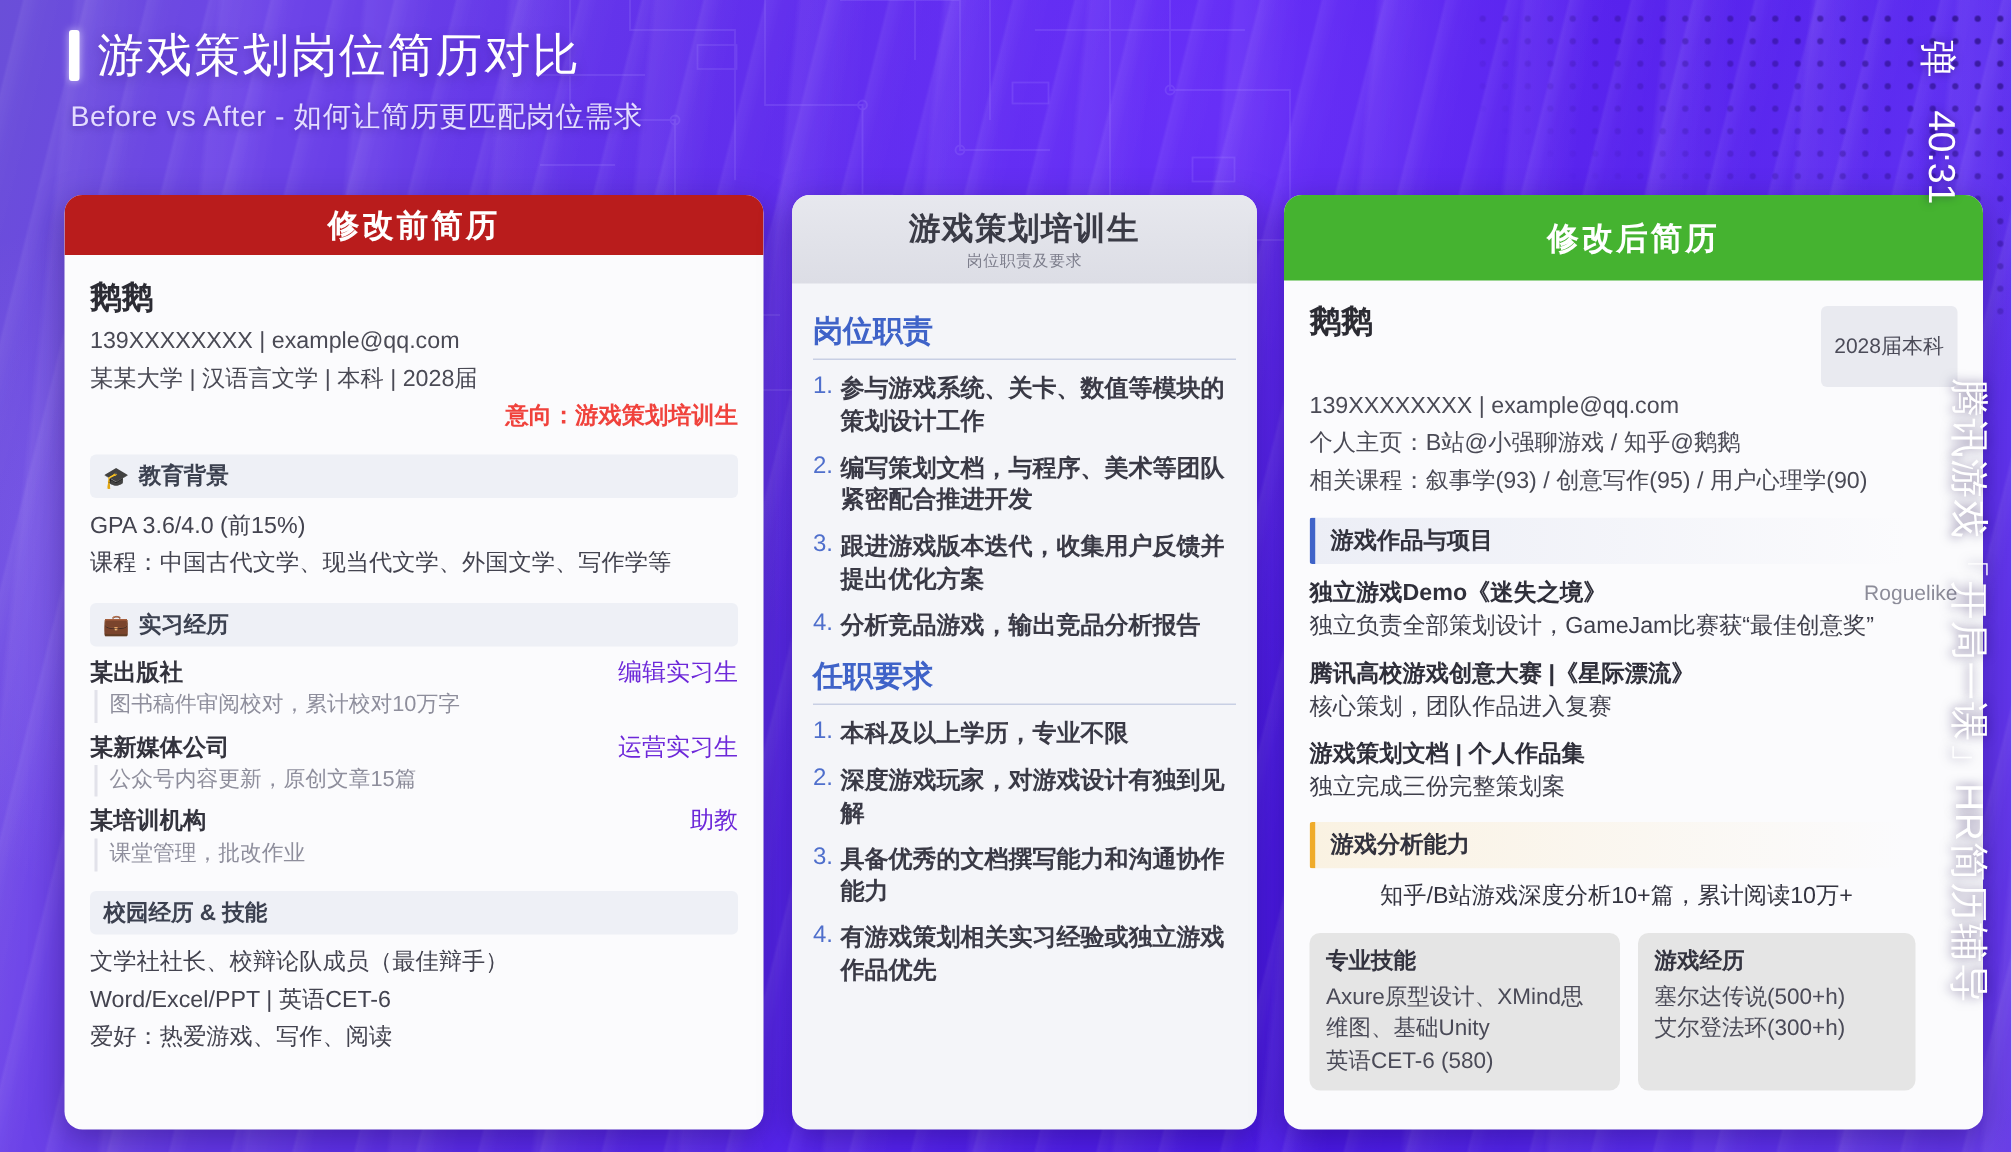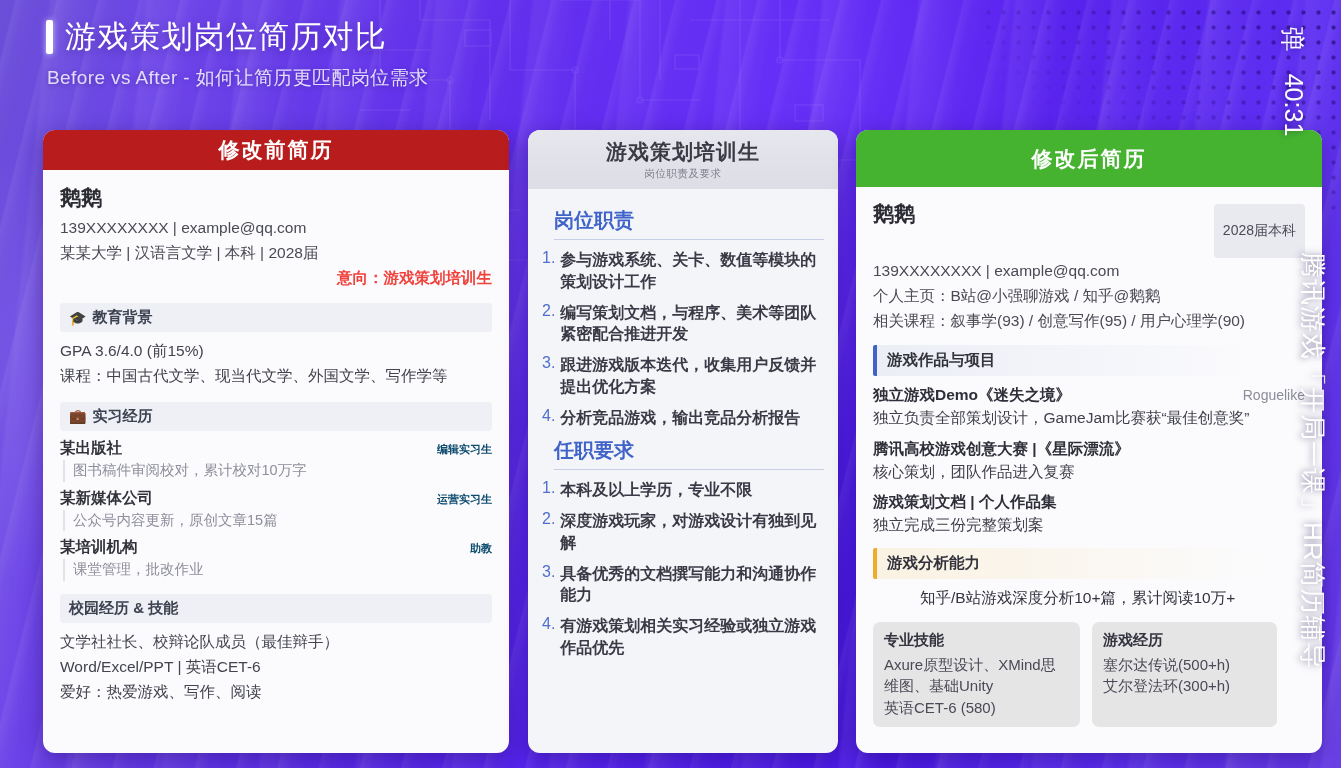--- a/index.html
+++ b/index.html
@@ -101,39 +101,39 @@
   .sec-head {
     margin: 13px 0 7px 0; padding: 5px 9px;
     background: #eef0f6; border-radius: 4px;
     font-size: 15px; font-weight: 700; color: #3c4150;
     display: flex; align-items: center; gap: 6px;
   }
   .sec-head .gi { font-size: 14px; line-height: 1; }
   .txt-line { font-size: 15.5px; color: #43434f; line-height: 1.6; }
   .exp-row { display: flex; justify-content: space-between; align-items: baseline; margin-top: 6px; }
   .exp-org { font-size: 15.5px; font-weight: 700; color: #33333d; }
-  .exp-role { font-size: 11px; font-weight: 700; color: #0c4a6e; }
+  .exp-role { font-size: 16px; font-weight: 400; color: #6d28d9; }
   .exp-desc {
     font-size: 14.5px; color: #8e8e9c; margin: 1px 0 0 3px;
     padding-left: 8px; border-left: 2px solid #e2e2ea; line-height: 1.5;
   }
 
   
   #card-jd { left: 528px; top: 130px; width: 310px; height: 623px; background: #f4f5f9; }
   #card-jd .card-head {
     height: 59px; background: linear-gradient(180deg,#e7e8ee 0%, #dcdde5 100%);
     color: #3a3b46; gap: 1px;
   }
   #jd-title { font-size: 21px; font-weight: 700; letter-spacing: 1px; color: #3a3b46; }
   #jd-subtitle { font-size: 10.5px; color: #7d7e8c; letter-spacing: .5px; font-weight: 400; }
   #card-jd .card-body { padding: 10px 14px; }
   .jd-sec {
     font-size: 20px; font-weight: 700; color: #3f63c8;
     padding-bottom: 5px; border-bottom: 1px solid #c8cfe4;
-    margin: 8px 0 9px 12px;
+    margin: 8px 0 9px 0;
   }
   .jd-item { display: flex; gap: 5px; margin-bottom: 9px; }
   .jd-num { color: #4f6fcc; font-size: 16px; font-weight: 500; flex: 0 0 auto; }
   .jd-text { font-size: 16px; color: #3a3a46; font-weight: 700; line-height: 1.36; }
 
   
   #card-after { left: 856px; top: 130px; width: 466px; height: 623px; }
   #card-after .card-head { height: 57px; background: #45b330; font-size: 21px; letter-spacing: 2px; }
   #card-after .card-body { padding: 13px 17px 10px 17px; }
   .after-top { display: flex; justify-content: space-between; align-items: flex-start; }

